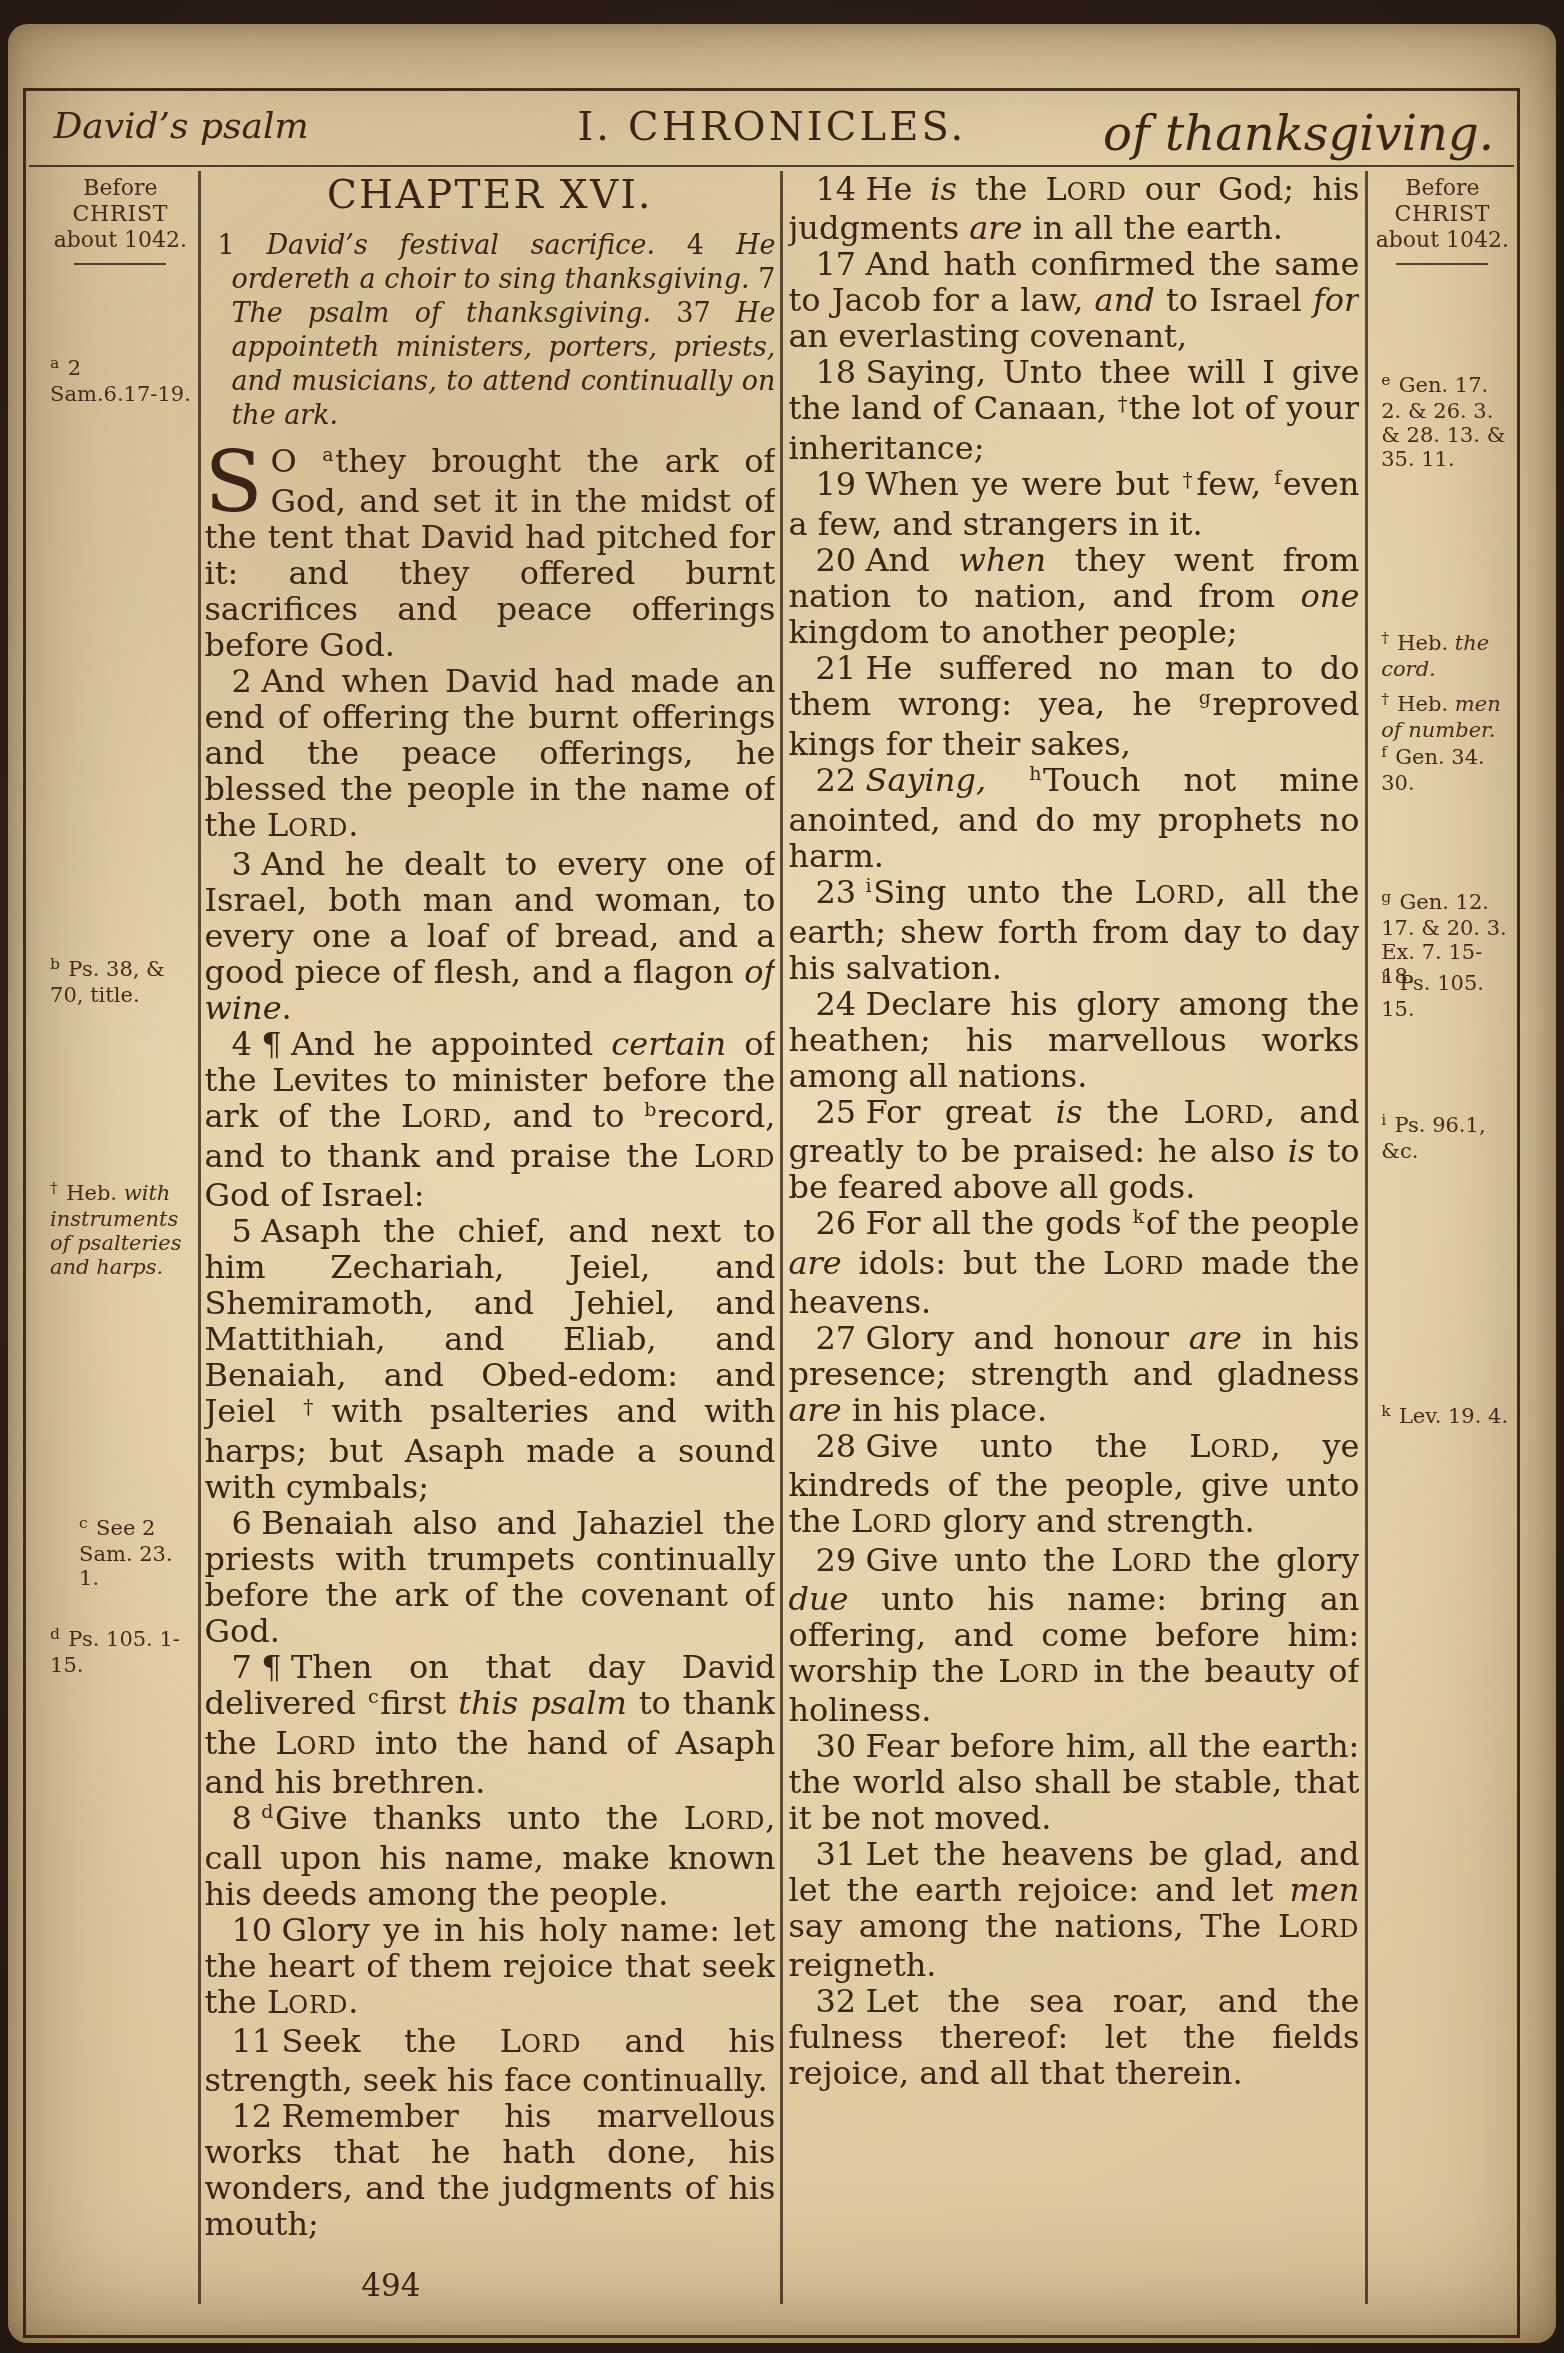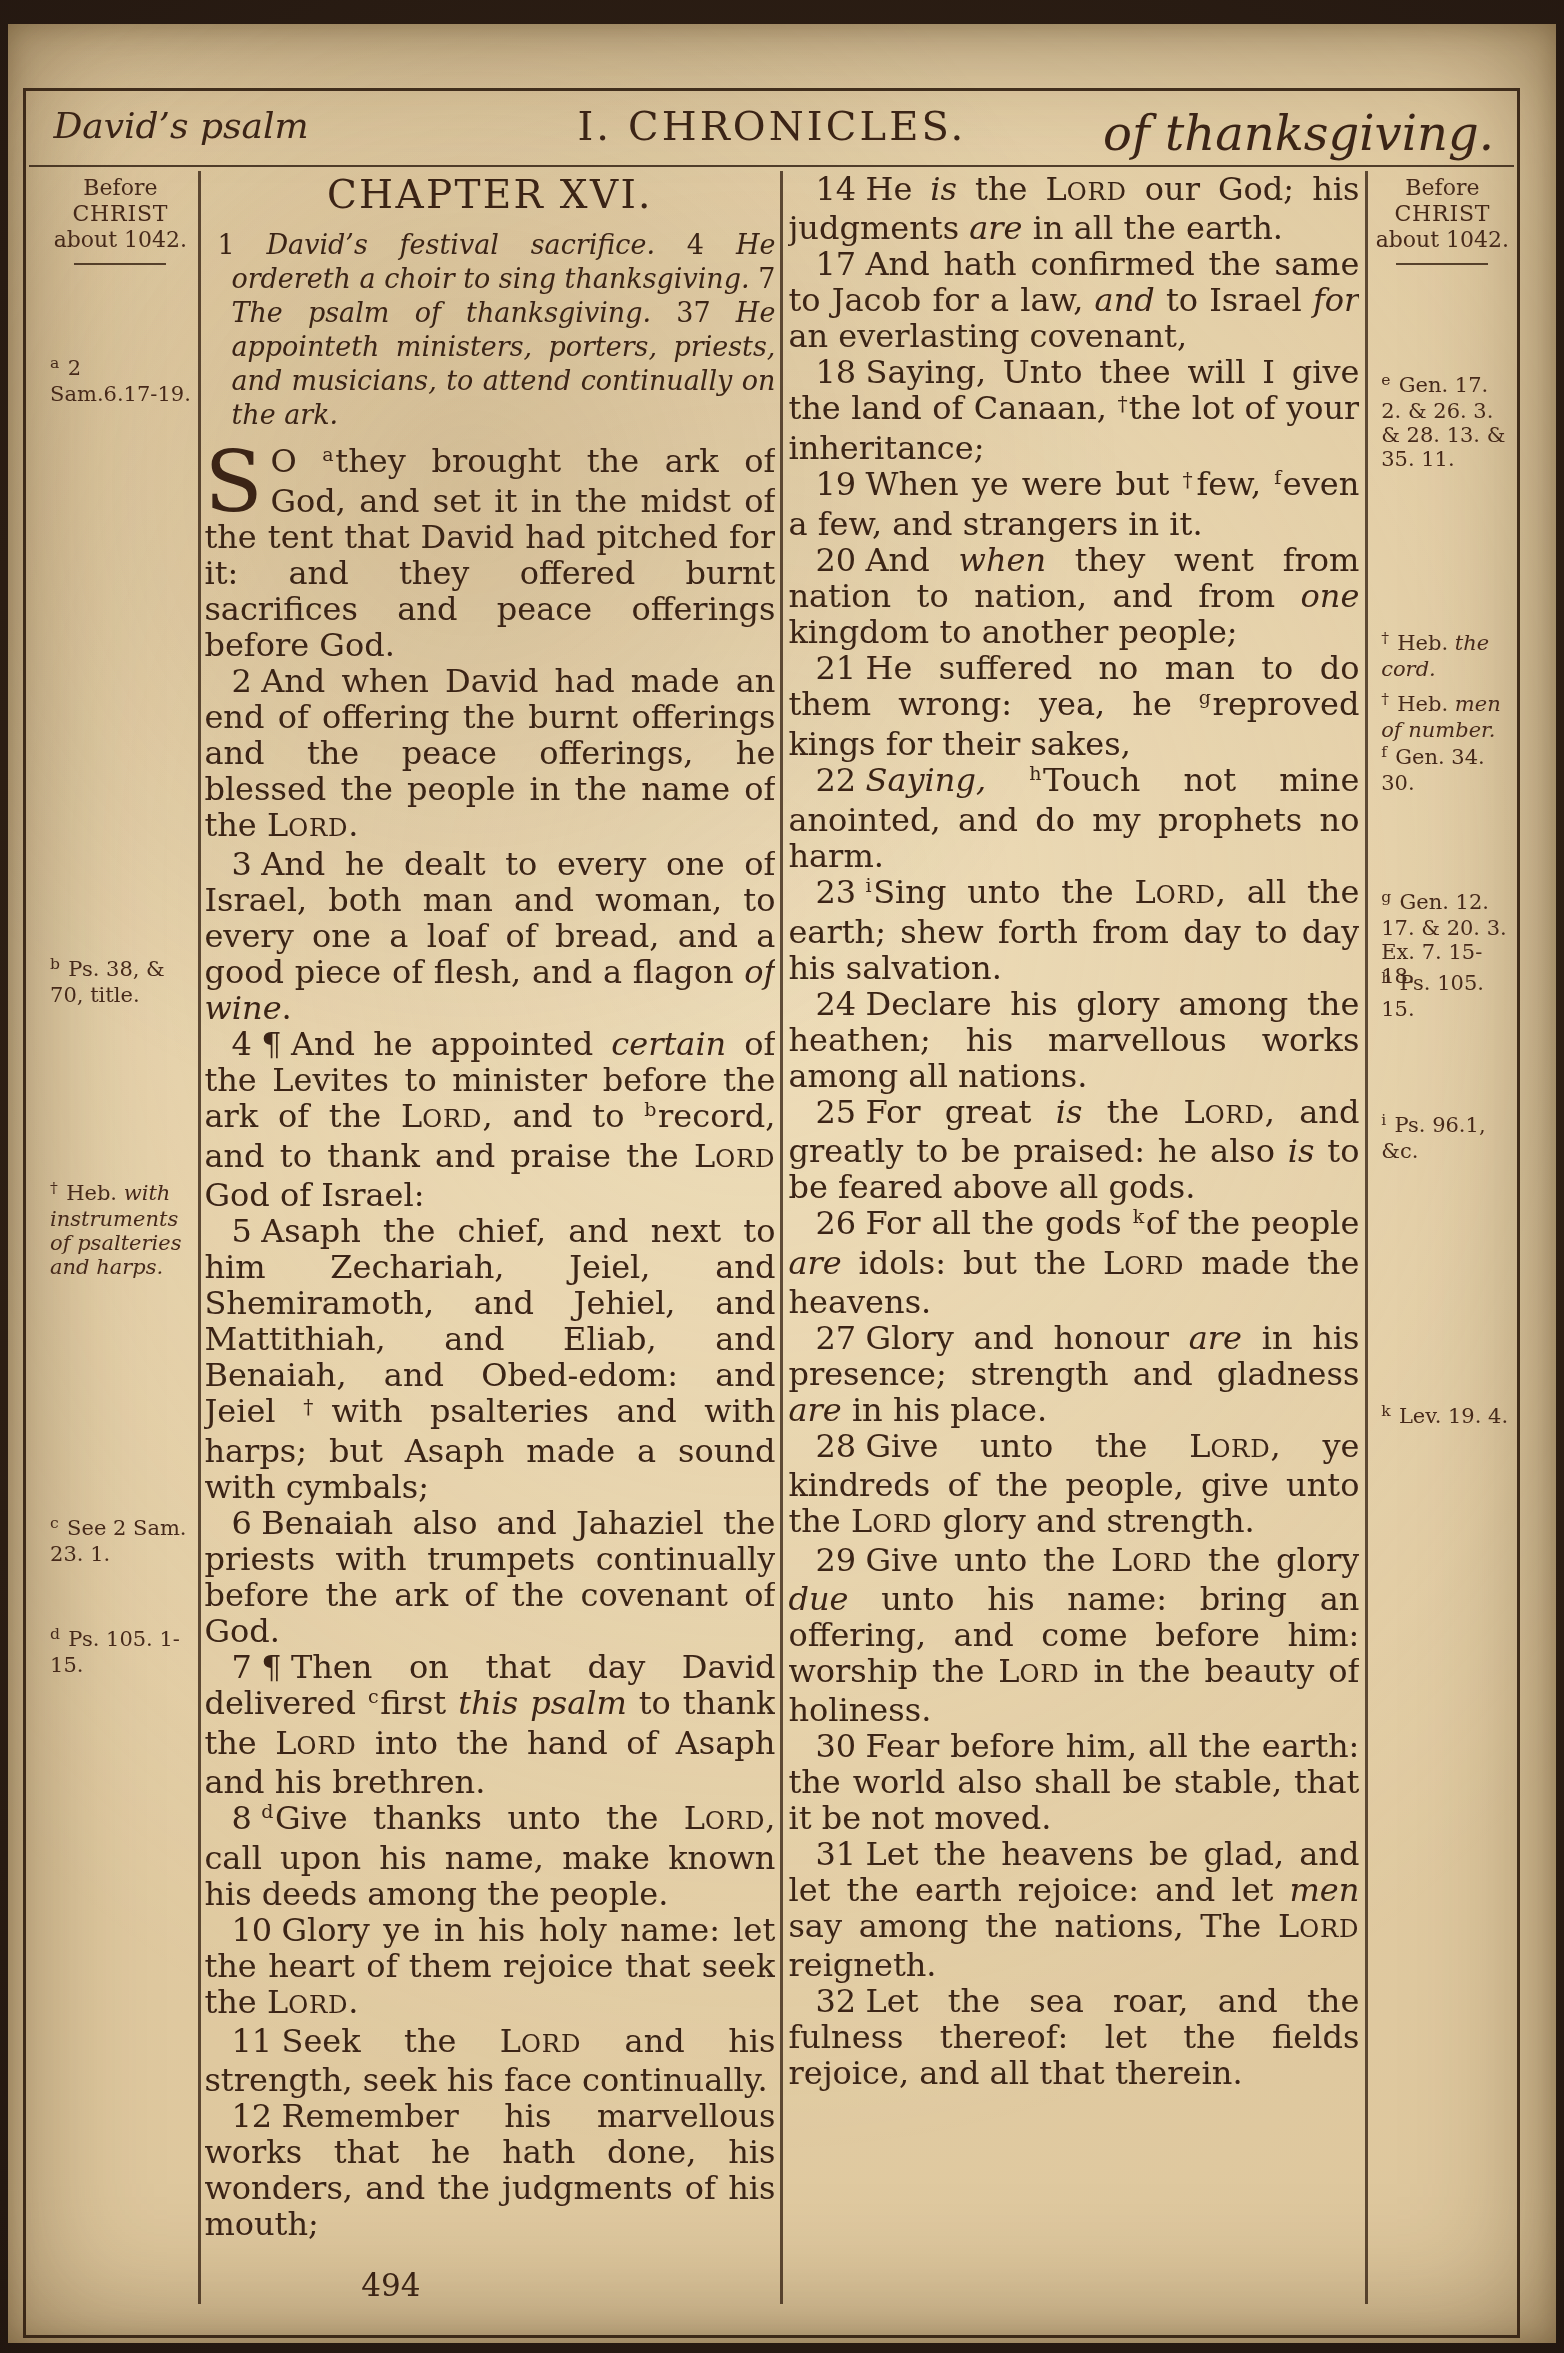--- a/index.html
+++ b/index.html
@@ -4,21 +4,21 @@
 <style>
   html,body{margin:0;padding:0;background:#1b120b;}
   .photo{position:relative;width:1565px;height:2354px;background:
     radial-gradient(ellipse 140% 100% at 50% 45%, #3a2817 0%, #241811 60%, #170e08 100%);
     overflow:hidden;font-family:"DejaVu Serif","Liberation Serif",serif;}
   .paper{position:absolute;left:7.8px;top:23.5px;right:9.4px;bottom:11px;
     background:
       radial-gradient(ellipse 60% 40% at 30% 20%, rgba(120,85,40,.18), rgba(0,0,0,0) 70%),
       radial-gradient(ellipse 120% 90% at 48% 38%, rgba(255,246,222,.28), rgba(0,0,0,0) 60%),
       radial-gradient(ellipse 140% 120% at 50% 45%, #e7d3ab 0%, #ddc69c 55%, #c9ad81 82%, #a2855c 100%);
-    box-shadow: inset 0 0 133px rgba(70,45,15,.55), inset 0 0 28px rgba(70,45,15,.35);}
+    box-shadow: inset 0 0 133px rgba(70,45,15,.55), inset 0 0 28px rgba(70,45,15,.35); border-radius: 20px;}
   .frame{position:absolute;left:15.6px;top:64px;width:1491px;height:2244px;
     border:3.1px solid rgba(44,26,12,.88);}
   
   .runhead{position:absolute;left:0;top:0;width:100%;height:72px;color:#3b2416;}
   .rh-left{position:absolute;left:27px;top:14px;font-style:italic;font-size:36px;}
   .rh-center{position:absolute;left:0;width:100%;text-align:center;top:12.5px;font-size:40px;letter-spacing:3.1px;}
   .rh-right{position:absolute;right:23.5px;top:14px;font-style:italic;font-size:48px;}
   .headrule{position:absolute;left:3.1px;right:3.1px;top:74px;height:2.3px;background:rgba(44,26,12,.8);}
   
   .content{position:absolute;left:0;top:77px;right:0;bottom:6.3px;}
@@ -71,21 +71,21 @@
         <div class="notes notes-left" id="notes-left">
           <div class="bc">
             <div>Before</div>
             <div class="bc2">CHRIST</div>
             <div>about 1042.</div>
             <div class="bcrule"></div>
           </div>
         <div class="note" style="top: 188px;"><span class="nsym">a</span> 2 Sam.6.17-19.</div>
             <div class="note" style="top: 789px;"><span class="nsym">b</span> Ps. 38, &amp; 70, title.</div>
             <div class="note" style="top: 1013px;"><span class="nsym">†</span> Heb. <i>with instruments of psalteries and harps.</i></div>
-            <div class="note" style="top: 1348px;"><span class="nsym">c</span> See 2 Sam. 23. 1.</div>
+            <div class="note" style="top: 1348px; margin-left: 29px;"><span class="nsym">c</span> See 2 Sam. 23. 1.</div>
             <div class="note" style="top: 1459px;"><span class="nsym">d</span> Ps. 105. 1-15.</div>
           </div>
 
         <div class="vrule" style="left:172px"></div>
 
         <div class="textcol" style="left:178px">
           <h2 class="chap">CHAPTER XVI.</h2>
           <p class="summary" id="chapter-summary">1 <i>David’s festival sacrifice.</i> 4 <i>He ordereth a choir to sing thanksgiving.</i> 7 <i>The psalm of thanksgiving.</i> 37 <i>He appointeth ministers, porters, priests, and musicians, to attend continually on the ark.</i></p>
           <div class="verses" id="verses-left">
               <p class="has-drop"><span class="drop">S</span>O <sup class="ref">a</sup>they brought the ark of God, and set it in the midst of the tent that David had pitched for it: and they offered burnt sacrifices and peace offerings before God.</p>

